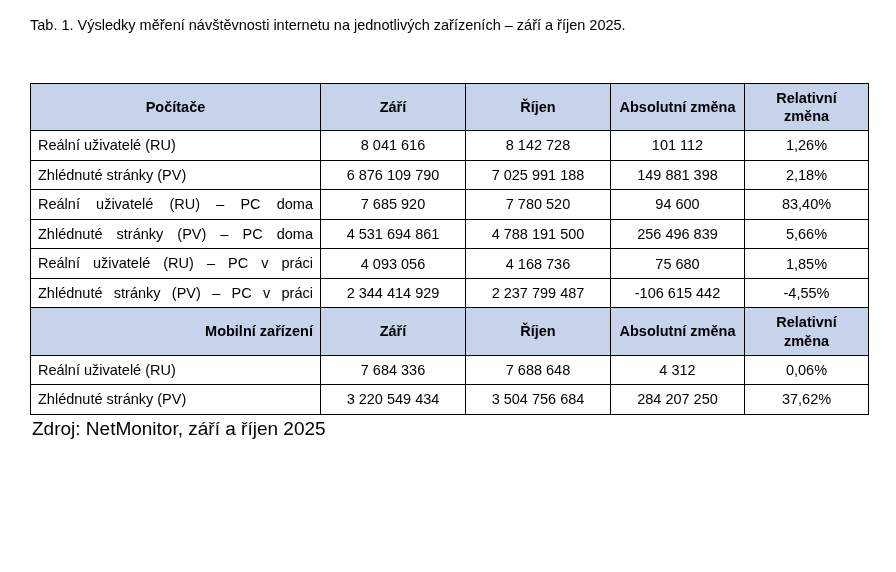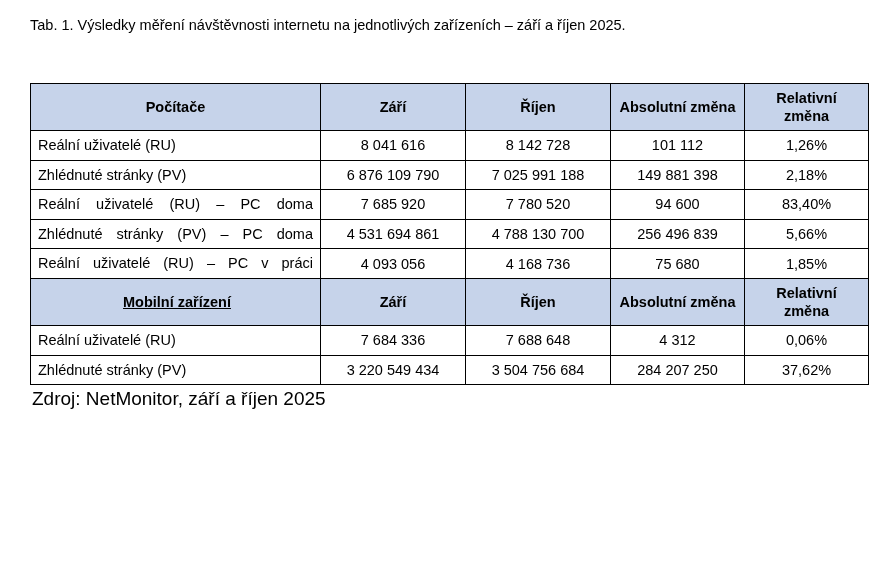--- a/index.html
+++ b/index.html
@@ -50,23 +50,22 @@
   tr.header-row td {
     background: #c6d3ea;
     font-weight: bold;
     text-align: center;
     line-height: 1.25;
   }
   tr.header-row td.hdr-label {
     text-align: center;
   }
   tr.header-row td.hdr-label.left {
-    text-align: center;
+    text-align: right;
     padding-left: 10px;
-    text-decoration: underline;
   }
   td.label {
     text-align: justify;
     text-align-last: justify;
     line-height: 1.28;
   }
   td.label.nojust {
     text-align: left;
     text-align-last: left;
   }
@@ -120,30 +119,37 @@
         <tr>
           <td class="label">Reální uživatelé (RU) – PC doma</td>
           <td class="num">7 685 920</td>
           <td class="num">7 780 520</td>
           <td class="num">94 600</td>
           <td class="num">83,40%</td>
         </tr>
         <tr>
           <td class="label">Zhlédnuté stránky (PV) – PC doma</td>
           <td class="num">4 531 694 861</td>
-          <td class="num">4 788 130 700</td>
+          <td class="num">4 788 191 500</td>
           <td class="num">256 496 839</td>
           <td class="num">5,66%</td>
         </tr>
         <tr>
           <td class="label">Reální uživatelé (RU) – PC v práci</td>
           <td class="num">4 093 056</td>
           <td class="num">4 168 736</td>
           <td class="num">75 680</td>
           <td class="num">1,85%</td>
+        </tr>
+        <tr>
+          <td class="label">Zhlédnuté stránky (PV) – PC v práci</td>
+          <td class="num">2 344 414 929</td>
+          <td class="num">2 237 799 487</td>
+          <td class="num">-106 615 442</td>
+          <td class="num">-4,55%</td>
         </tr>
         <tr class="header-row">
           <td class="hdr-label left">Mobilní zařízení</td>
           <td>Září</td>
           <td>Říjen</td>
           <td>Absolutní změna</td>
           <td>Relativní změna</td>
         </tr>
         <tr>
           <td class="label nojust">Reální uživatelé (RU)</td>

